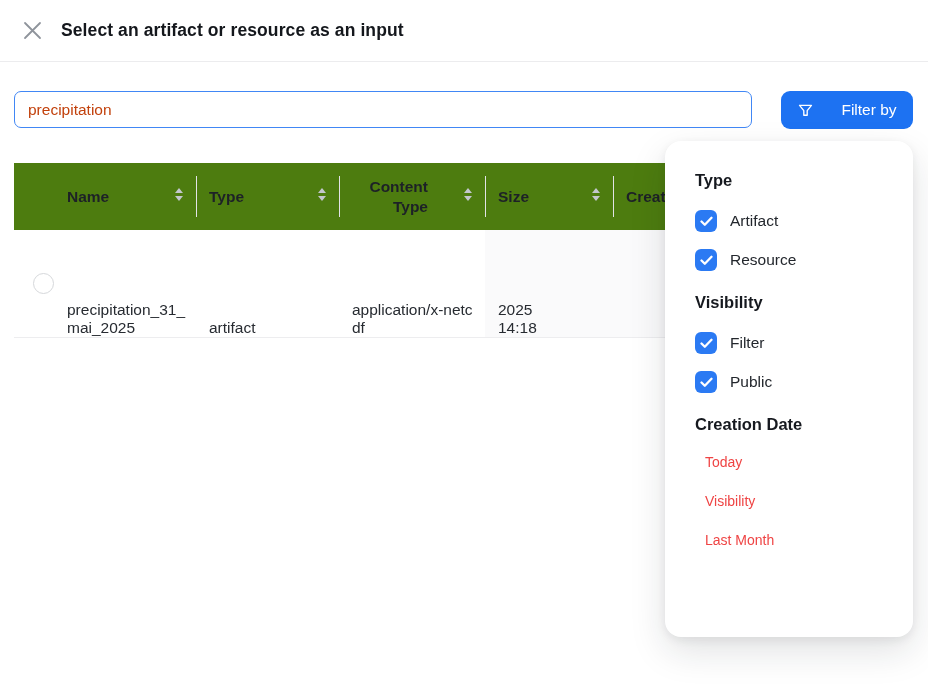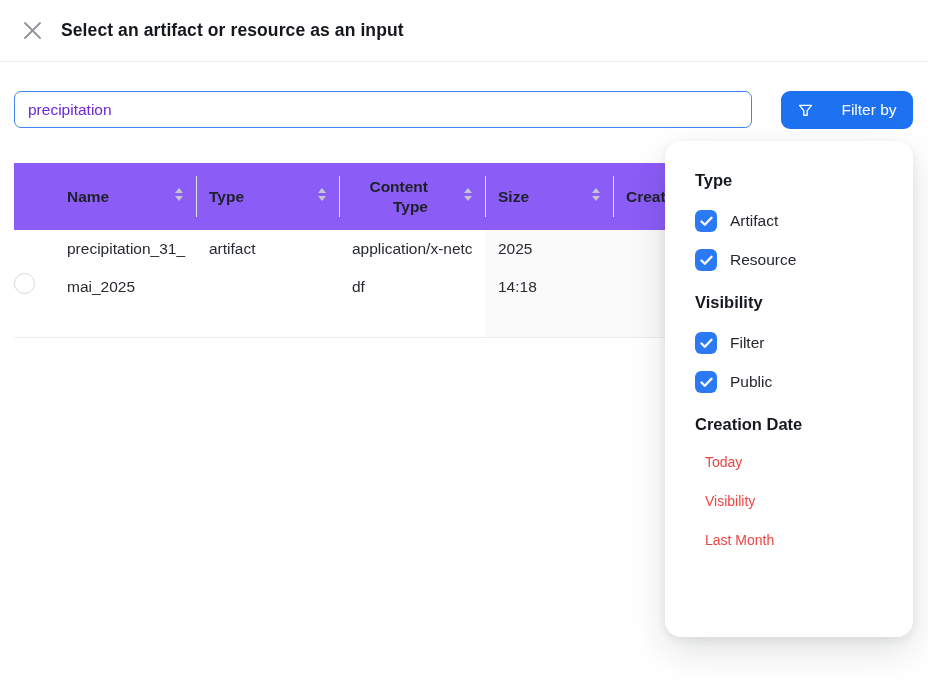--- a/index.html
+++ b/index.html
@@ -14,34 +14,34 @@
     display:flex; align-items:center; gap:17px;
     height:62px; padding:0 20px; border-bottom:1px solid #ececee;
   }
   .close-btn { width:24px; height:24px; display:flex; align-items:center; justify-content:center; cursor:pointer; background:none; border:none; }
   .modal-title { font-size:17.5px; font-weight:700; color:#14171c; letter-spacing:.1px; }
 
   
   .search-input {
     position:absolute; left:14px; top:91px; width:738px; height:37px;
     border:1.6px solid #4187f5; border-radius:7px; padding:17px 13px;
-    font-family:"Liberation Sans", sans-serif; font-size:15.5px; color:#6d28d9;
+    font-family:"Liberation Sans", sans-serif; font-size:15.5px; color:#c2410c;
     text-decoration:underline wavy #e0474b 1px; text-underline-offset:4px;
     text-decoration-skip-ink:none; outline:none;
   }
   .filter-btn {
     position:absolute; left:781px; top:91px; width:132px; height:38px;
     background:#1d72f2; border:none; border-radius:9px; color:#ffffff;
     font-family:"Liberation Sans", sans-serif; font-size:15.5px; font-weight:500;
     display:flex; align-items:center; justify-content:center; gap:27px; cursor:pointer;
   }
 
   
   .table { position:absolute; left:14px; top:163px; width:899px; }
-  .thead { display:flex; background:#8b5cf6; height:67px; }
+  .thead { display:flex; background:#4d7c0f; height:67px; }
   .th {
     display:flex; align-items:center; position:relative;
     font-weight:700; font-size:15.5px; color:#1d2127;
     padding:0 12px 0 13px; line-height:20px;
   }
   .th.has-divider::before {
     content:""; position:absolute; left:0; top:13px; bottom:13px;
     width:1px; background:#e2e3e6;
   }
   .th .sort { margin-left:auto; flex:0 0 auto; cursor:pointer; }
@@ -49,21 +49,21 @@
   .col-name    { width:142px; }
   .col-type    { width:143px; }
   .col-ctype   { width:146px; }
   .col-size    { width:128px; }
   .col-created { width:300px; }
 
   .tr {
     display:flex; align-items:stretch; min-height:108px;
     border-bottom:1px solid #ededef; font-size:15.5px; color:#272b31;
   }
-  .td { padding:0 10px 0 13px; line-height:38px; display:flex; flex-direction:column; justify-content:flex-start; }
+  .td { padding:0 10px 0 13px; line-height:18px; display:flex; flex-direction:column; justify-content:flex-end; }
   .td.col-radio { align-items:center; padding:0; flex-direction:row; }
   .break { word-break:break-all; }
   .td.col-created { background:#fafafb; }
   .radio {
     width:21px; height:21px; border-radius:50%;
     border:1.5px solid #d6d8db; background:#fff; cursor:pointer;
   }
 
   
   .dropdown {

